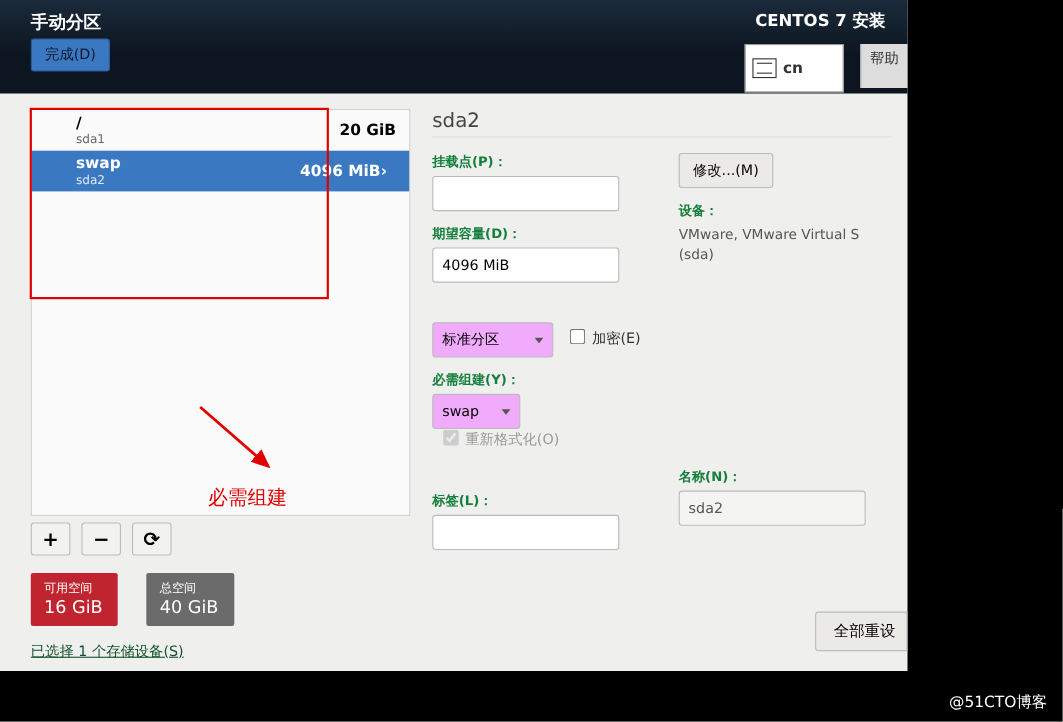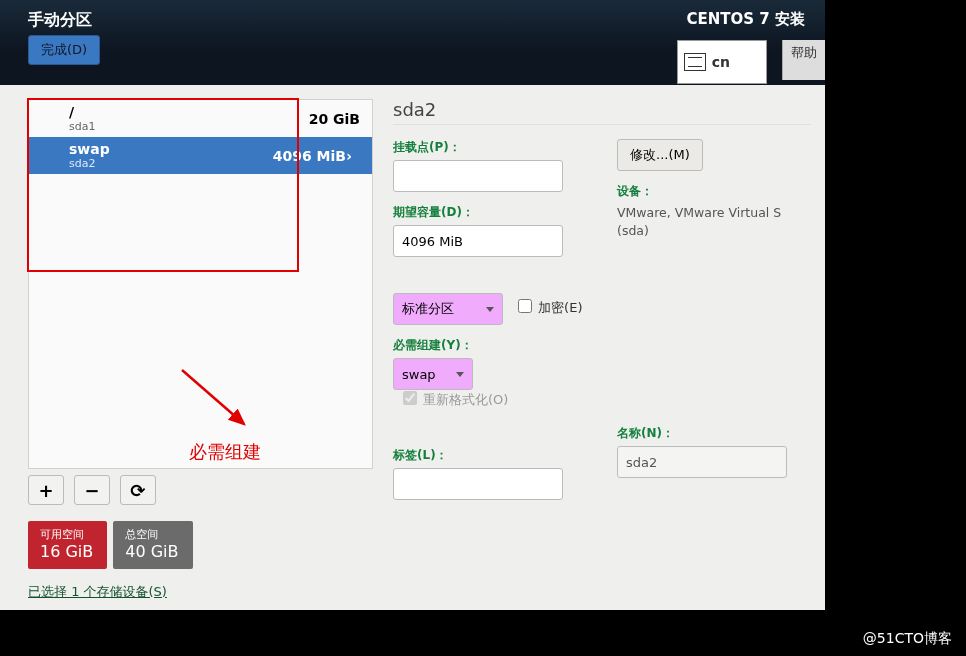--- a/index.html
+++ b/index.html
@@ -26,21 +26,21 @@
 .part-row { display: flex; justify-content: space-between; align-items: center; padding: 4px 12px 4px 40px; cursor: pointer; }
 .part-row .pname { font-size: 14px; font-weight: bold; }
 .part-row .pdev { font-size: 11px; color: #666; }
 .part-row .psize { font-size: 14px; font-weight: bold; }
 .part-row.sel { background: #3a79c2; color: #fff; }
 .part-row.sel .pdev { color: #dbe8f7; }
 .part-row.sel .psize { padding-right: 14px; position: relative; }
 .part-row.sel .chev { position: absolute; right: 8px; color: #fff; font-weight: bold; }
 .toolbar { display: flex; gap: 10px; margin-top: 6px; }
 .tbtn { width: 36px; height: 30px; background: #f2f2f0; border: 1px solid #bbb; border-radius: 3px; font-size: 18px; font-weight: bold; cursor: pointer; display: flex; align-items: center; justify-content: center; }
-.space-row { display: flex; gap: 6px; margin-top: 16px; }
+.space-row { display: flex; gap: 26px; margin-top: 16px; }
 .space-card { padding: 6px 14px 8px 12px; border-radius: 2px; }
 .space-card .slbl { font-size: 11px; }
 .space-card .sval { font-size: 16px; font-weight: normal; }
 .sc-avail { background: #c0252f; color: #fff; }
 .sc-total { background: #6b6b6b; color: #fff; }
 .devs-link { color: #14532d; font-size: 13px; text-decoration: underline; margin-top: 14px; display: inline-block; cursor: pointer; }
 .right { flex: 1; padding-top: 0; }
 .r-title { font-size: 18px; font-weight: 500; color: #444; padding-bottom: 4px; border-bottom: 1px solid #e0e0de; margin-bottom: 14px; }
 .r-cols { display: flex; gap: 30px; }
 .rc { flex: 1; }
@@ -179,15 +179,16 @@
           <div style="height:174px"></div>
           <div class="fld">
             <div class="flab">名称(N)：</div>
             <input class="tinput ro" readonly="" value="sda2" style="">
           </div>
         </div>
       </div>
     </div>
   </div>
 
+  <button class="bottom-right-btn">全部重设</button>
 </div>
 
 <div class="watermark">@51CTO博客</div>
 
 </body></html>

